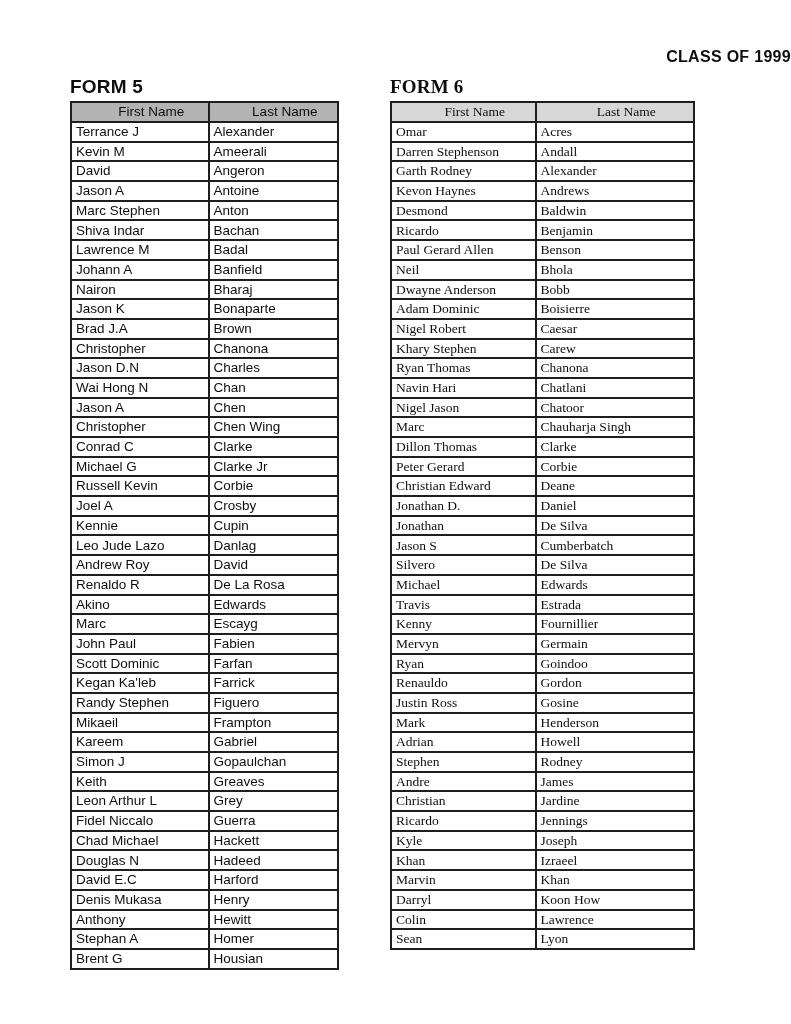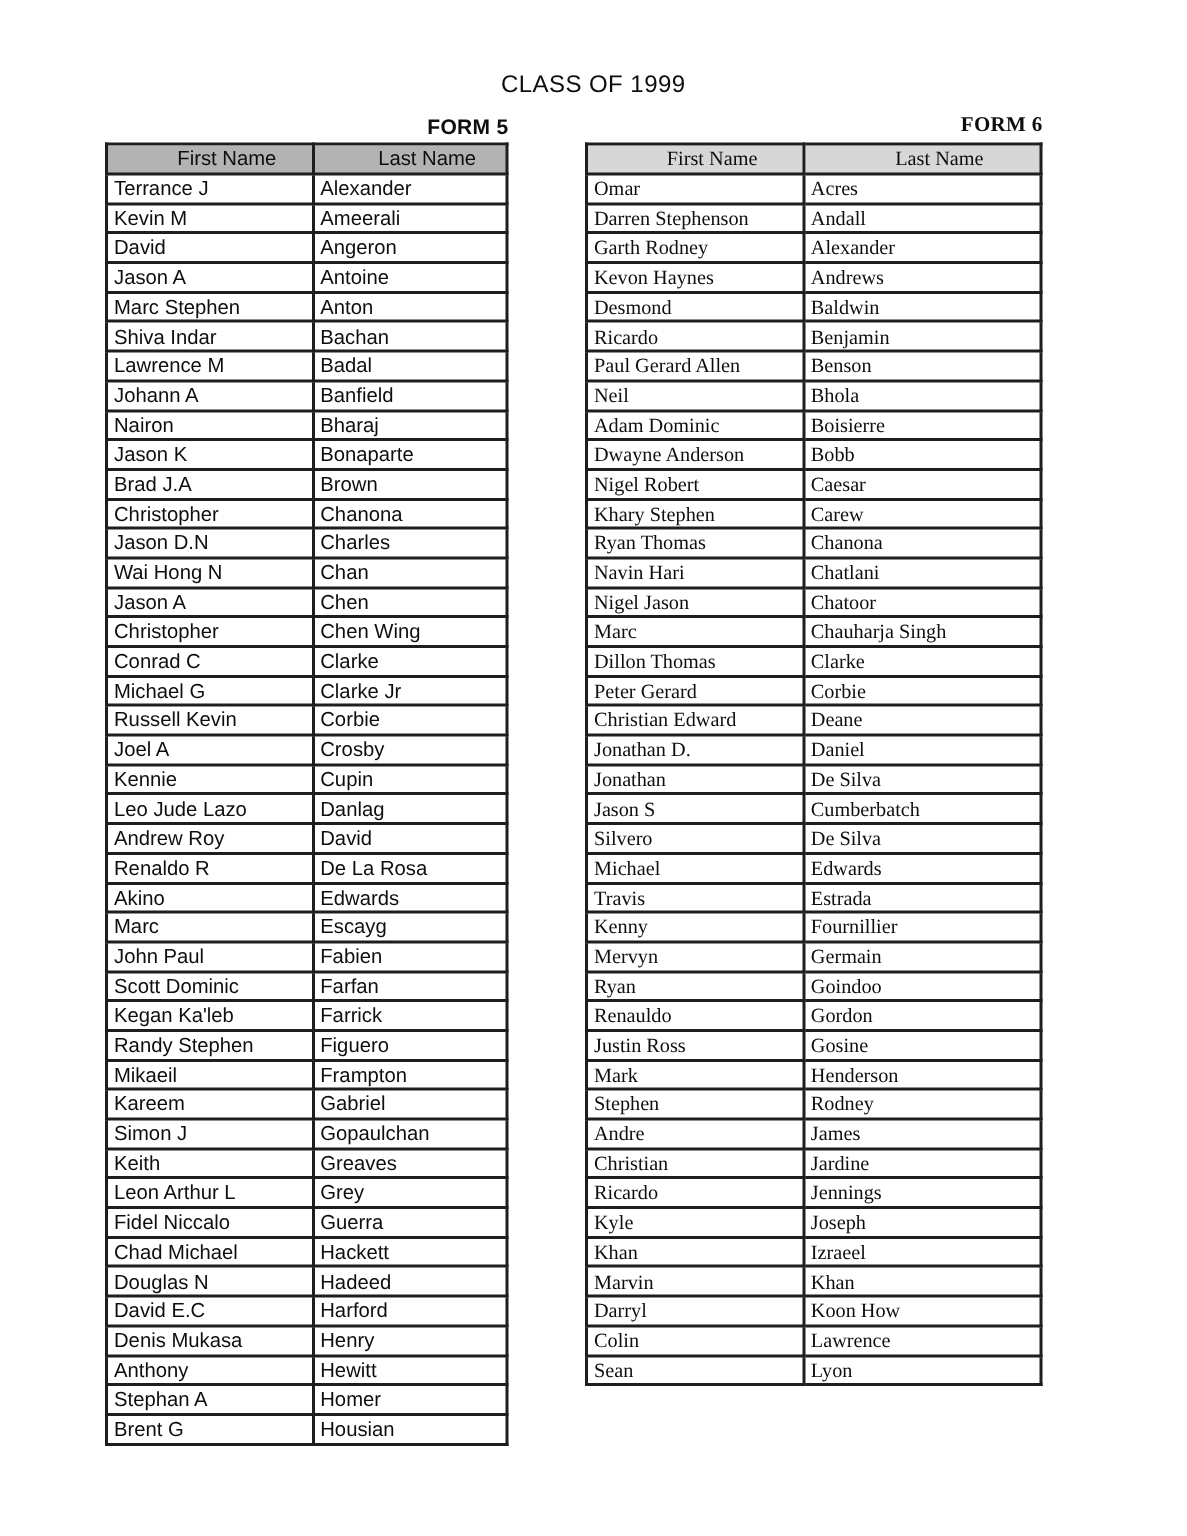--- a/index.html
+++ b/index.html
@@ -8,33 +8,33 @@
     background: #ffffff;
     font-family: "Liberation Sans", "DejaVu Sans", sans-serif;
     color: #0e0e0e;
     overflow: hidden;
   }
   .page { position: relative; width: 791px; height: 1024px; background: #fff; }
 
   .doc-title {
     position: absolute;
     top: 48px; left: 0; width: 100%;
-    text-align: center;
+    text-align: right;
     font-size: 16px;
-    font-weight: normal;
+    font-weight: bold;
     letter-spacing: 0.3px;
   }
 
   .form-block { position: absolute; top: 76px; }
   .form-block.left  { left: 70px;  width: 269px; }
   .form-block.right { left: 390px; width: 305px; font-family: Liberation Serif, serif; }
 
   .form-label {
-    text-align: right;
-    font-size: 14px;
+    text-align: left;
+    font-size: 19px;
     font-weight: bold;
     margin-bottom: 3px;
     letter-spacing: 0.2px;
   }
 
   table.name-table {
     width: 100%;
     border-collapse: collapse;
     table-layout: fixed;
     border: 2px solid var(--border-color, #1e1e1e);
@@ -302,28 +302,28 @@
           </tr>
           <tr>
             <td>Paul Gerard Allen</td>
             <td>Benson</td>
           </tr>
           <tr>
             <td>Neil</td>
             <td>Bhola</td>
           </tr>
           <tr>
+            <td>Dwayne Anderson</td>
+            <td>Bobb</td>
+          </tr>
+          <tr>
             <td>Adam Dominic</td>
             <td>Boisierre</td>
           </tr>
           <tr>
-            <td>Dwayne Anderson</td>
-            <td>Bobb</td>
-          </tr>
-          <tr>
             <td>Nigel Robert</td>
             <td>Caesar</td>
           </tr>
           <tr>
             <td>Khary Stephen</td>
             <td>Carew</td>
           </tr>
           <tr>
             <td>Ryan Thomas</td>
             <td>Chanona</td>
@@ -392,20 +392,24 @@
             <td>Renauldo</td>
             <td>Gordon</td>
           </tr>
           <tr>
             <td>Justin Ross</td>
             <td>Gosine</td>
           </tr>
           <tr>
             <td>Mark</td>
             <td>Henderson</td>
+          </tr>
+          <tr>
+            <td>Adrian</td>
+            <td>Howell</td>
           </tr>
           <tr>
             <td>Stephen</td>
             <td>Rodney</td>
           </tr>
           <tr>
             <td>Andre</td>
             <td>James</td>
           </tr>
           <tr>

